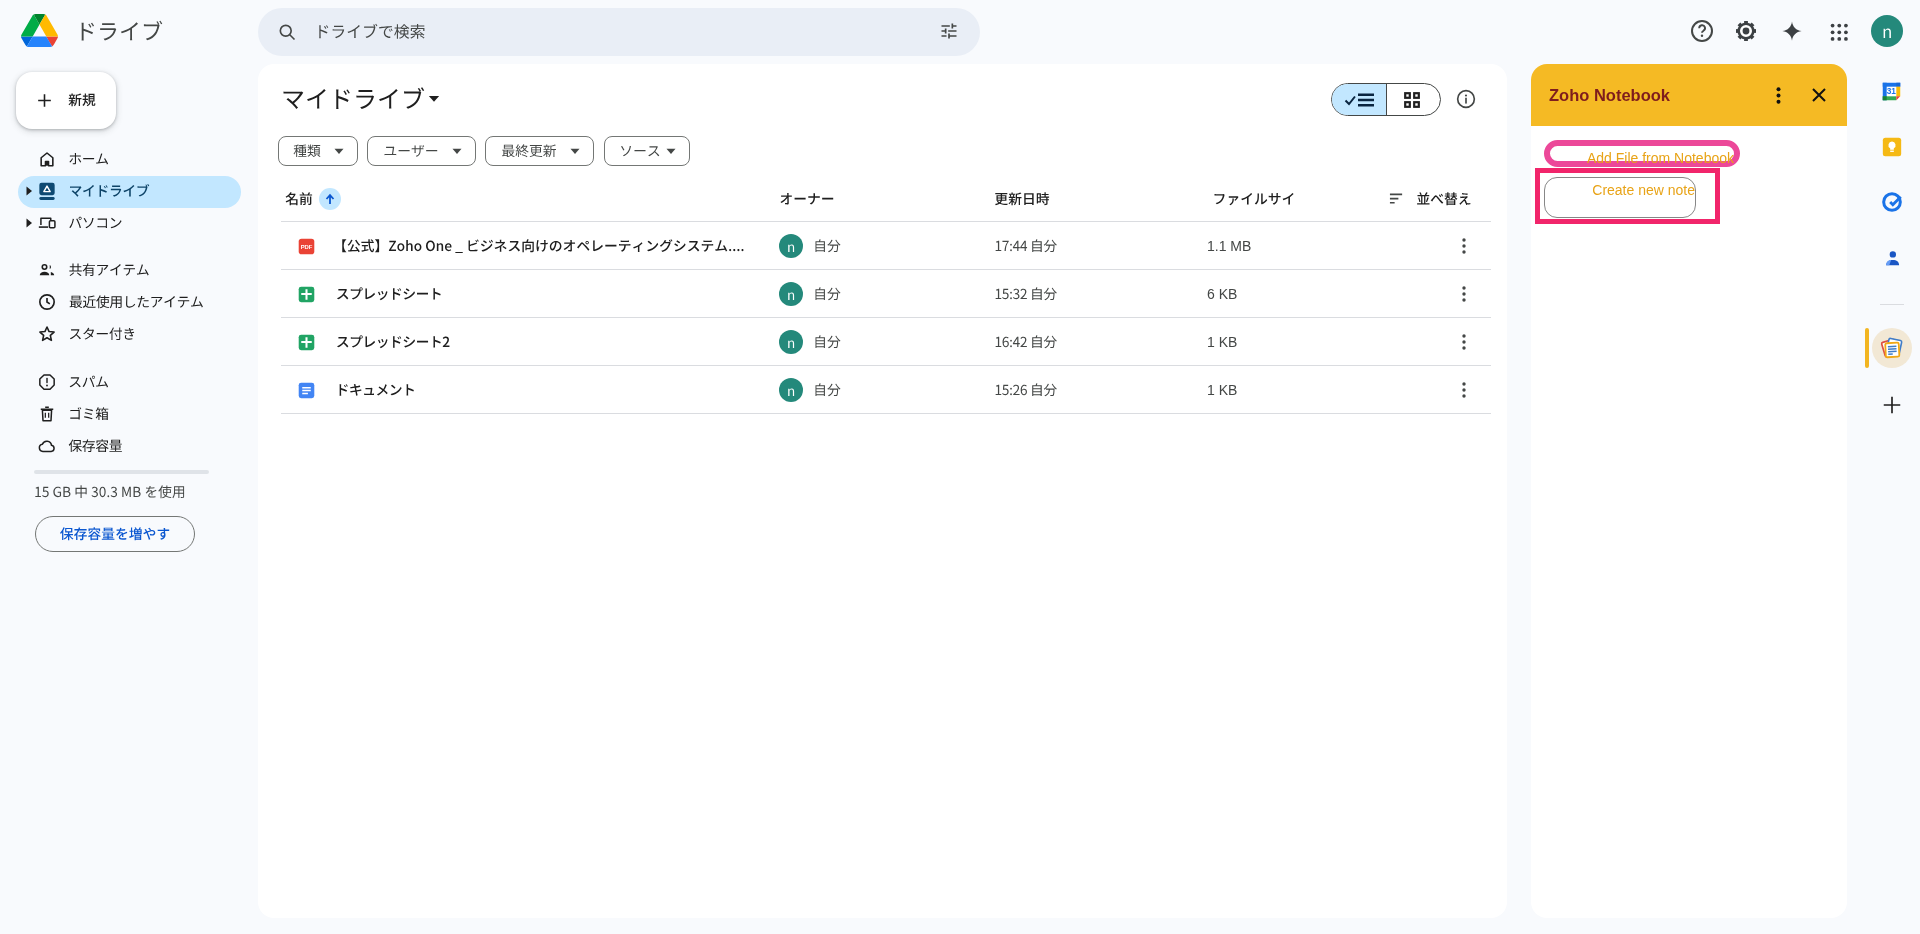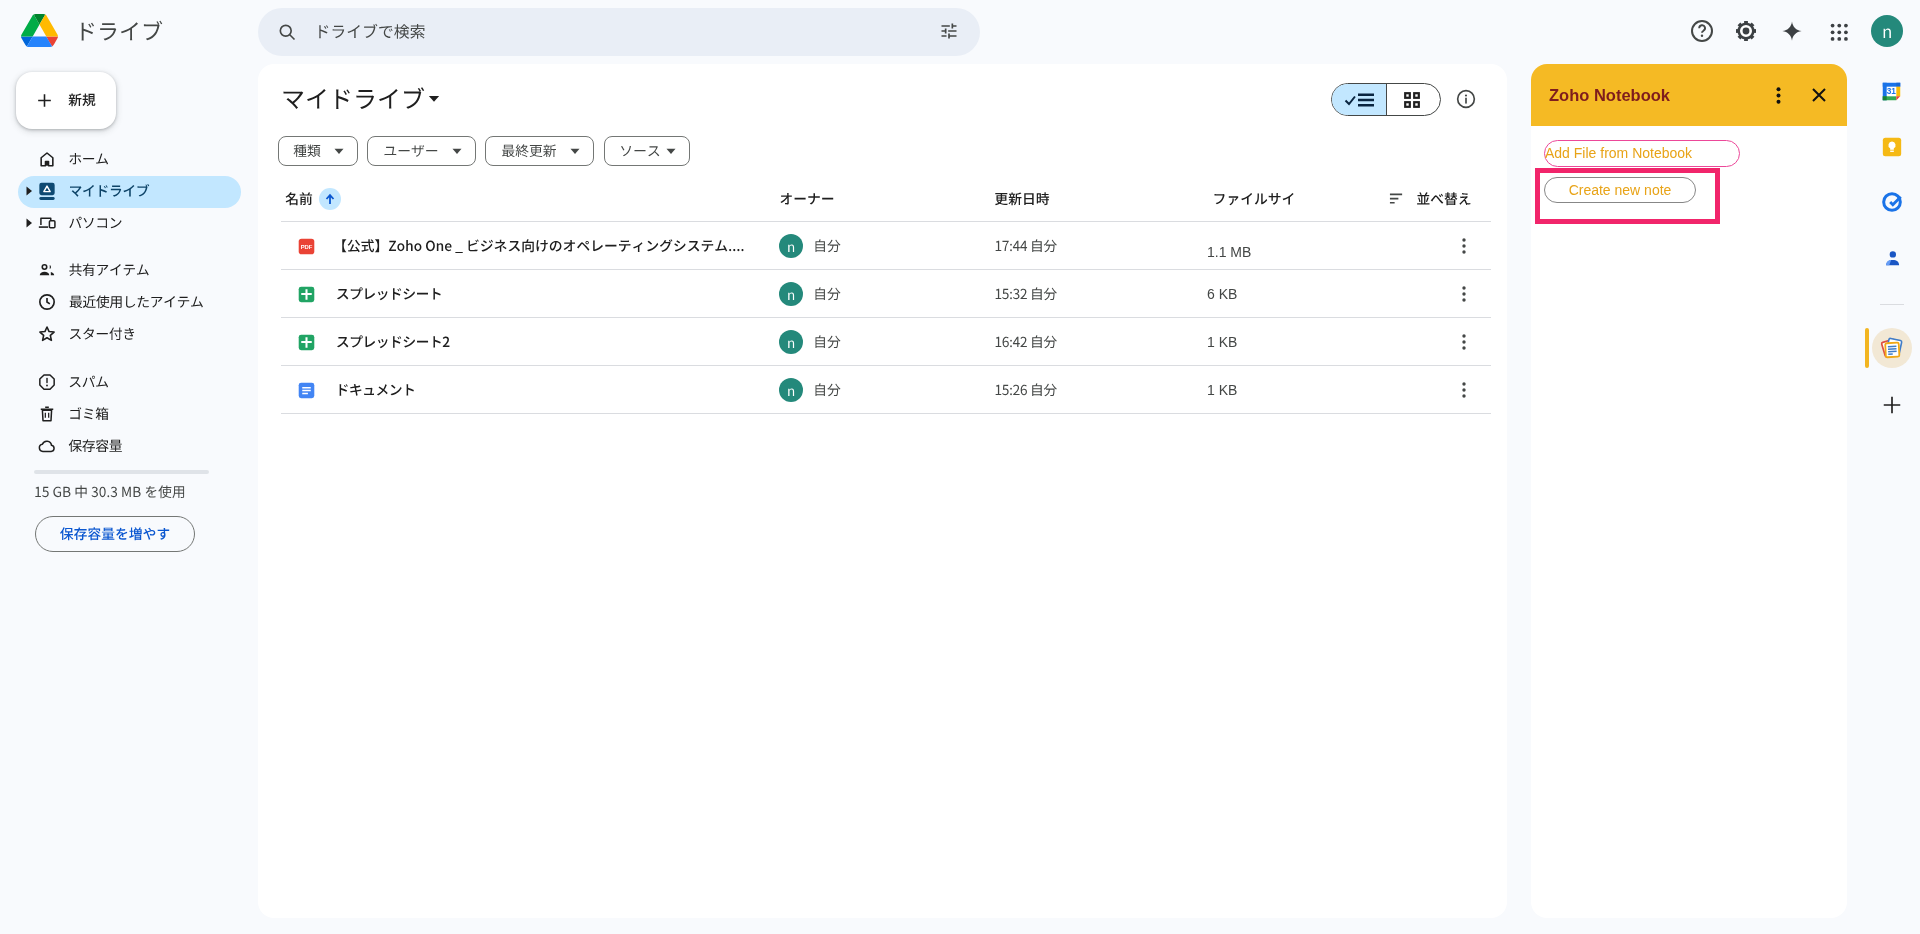--- a/index.html
+++ b/index.html
@@ -248,21 +248,21 @@
 <div class="abs" style="left:779px;top:234px;width:24px;height:24px;border-radius:50%;background:#24897b"></div>
 <svg style="position:absolute;left:786.9px;top:235.5px" width="8" height="20" viewBox="0 -15.7 8 19.5">
       <path fill="#ffffff" d="M1.2 0.0H2.5V-5.3C3.2 -6.1 3.7 -6.4 4.5 -6.4C5.5 -6.4 5.9 -5.9 5.9 -4.5V0.0H7.1V-4.6C7.1 -6.5 6.4 -7.5 4.9 -7.5C3.9 -7.5 3.1 -7.0 2.4 -6.3H2.4L2.3 -7.3H1.2Z"></path>
     </svg>
 <svg style="position:absolute;left:813.0px;top:235.1px" width="28" height="20" viewBox="0 -16.2 28 20.3">
       <path fill="#444746" d="M3.3 -5.8H10.8V-3.7H3.3ZM3.3 -6.7V-8.8H10.8V-6.7ZM3.3 -2.7H10.8V-0.6H3.3ZM6.4 -11.8C6.3 -11.2 6.0 -10.5 5.8 -9.8H2.3V1.1H3.3V0.4H10.8V1.1H11.9V-9.8H6.9C7.1 -10.4 7.4 -11.0 7.6 -11.6Z M18.5 -11.5C17.7 -9.3 16.1 -7.4 14.3 -6.2C14.6 -6.0 15.0 -5.6 15.2 -5.4C17.0 -6.7 18.6 -8.8 19.7 -11.2ZM23.4 -11.5 22.4 -11.1C23.5 -9.0 25.2 -6.7 26.8 -5.5C27.0 -5.8 27.4 -6.2 27.7 -6.4C26.1 -7.5 24.3 -9.6 23.4 -11.5ZM16.6 -6.5V-5.4H19.5C19.2 -3.1 18.4 -0.8 15.1 0.3C15.3 0.5 15.6 0.9 15.8 1.2C19.3 -0.1 20.2 -2.7 20.6 -5.4H24.2C24.1 -1.9 23.9 -0.5 23.5 -0.1C23.4 0.0 23.2 0.1 22.9 0.1C22.6 0.1 21.7 0.0 20.8 -0.0C21.0 0.3 21.1 0.7 21.2 1.0C22.0 1.1 22.9 1.1 23.4 1.0C23.9 1.0 24.2 0.9 24.5 0.5C24.9 0.0 25.1 -1.6 25.4 -6.0C25.4 -6.1 25.4 -6.5 25.4 -6.5Z"></path>
     </svg>
 <svg style="position:absolute;left:994.0px;top:235.1px" width="63" height="20" viewBox="0 -16.2 63 20.3">
       <path fill="#444746" d="M1.2 0.0H6.9V-1.1H4.8V-10.3H3.8C3.3 -9.9 2.6 -9.7 1.7 -9.5V-8.7H3.5V-1.1H1.2Z M10.2 0.0H11.5C11.7 -4.0 12.1 -6.4 14.5 -9.5V-10.3H8.1V-9.2H13.1C11.1 -6.4 10.4 -3.9 10.2 0.0Z M16.8 -5.5C17.3 -5.5 17.7 -5.9 17.7 -6.4C17.7 -7.0 17.3 -7.4 16.8 -7.4C16.3 -7.4 15.9 -7.0 15.9 -6.4C15.9 -5.9 16.3 -5.5 16.8 -5.5ZM16.8 0.2C17.3 0.2 17.7 -0.2 17.7 -0.8C17.7 -1.4 17.3 -1.8 16.8 -1.8C16.3 -1.8 15.9 -1.4 15.9 -0.8C15.9 -0.2 16.3 0.2 16.8 0.2Z M23.1 0.0H24.3V-2.8H25.7V-3.9H24.3V-10.3H22.9L18.7 -3.7V-2.8H23.1ZM23.1 -3.9H20.0L22.3 -7.4C22.6 -7.9 22.9 -8.4 23.2 -8.9H23.2C23.2 -8.3 23.1 -7.5 23.1 -7.0Z M30.6 0.0H31.8V-2.8H33.1V-3.9H31.8V-10.3H30.4L26.1 -3.7V-2.8H30.6ZM30.6 -3.9H27.4L29.8 -7.4C30.0 -7.9 30.3 -8.4 30.6 -8.9H30.6C30.6 -8.3 30.6 -7.5 30.6 -7.0Z M39.4 -5.8H46.8V-3.7H39.4ZM39.4 -6.7V-8.8H46.8V-6.7ZM39.4 -2.7H46.8V-0.6H39.4ZM42.4 -11.8C42.3 -11.2 42.0 -10.5 41.8 -9.8H38.3V1.1H39.4V0.4H46.8V1.1H48.0V-9.8H42.9C43.1 -10.4 43.4 -11.0 43.6 -11.6Z M54.2 -11.5C53.3 -9.3 51.8 -7.4 50.0 -6.2C50.2 -6.0 50.7 -5.6 50.9 -5.4C52.6 -6.7 54.3 -8.8 55.3 -11.2ZM59.1 -11.5 58.1 -11.1C59.1 -9.0 60.9 -6.7 62.5 -5.5C62.7 -5.8 63.0 -6.2 63.3 -6.4C61.8 -7.5 60.0 -9.6 59.1 -11.5ZM52.3 -6.5V-5.4H55.1C54.8 -3.1 54.1 -0.8 50.7 0.3C51.0 0.5 51.3 0.9 51.4 1.2C55.0 -0.1 55.9 -2.7 56.3 -5.4H59.9C59.7 -1.9 59.5 -0.5 59.2 -0.1C59.0 0.0 58.9 0.1 58.6 0.1C58.2 0.1 57.4 0.0 56.5 -0.0C56.7 0.3 56.8 0.7 56.8 1.0C57.7 1.1 58.6 1.1 59.0 1.0C59.5 1.0 59.8 0.9 60.1 0.5C60.6 0.0 60.8 -1.6 61.0 -6.0C61.0 -6.1 61.0 -6.5 61.0 -6.5Z"></path>
     </svg>
-<div class="abs" style="left:1207px;top:244px;font-size:14px;color:#444746;font-family:'Liberation Sans'">1.1 MB</div>
+<div class="abs" style="left:1207px;top:238px;font-size:14px;color:#444746;font-family:'Liberation Sans'">1.1 MB</div>
 <svg class="abs" style="left:1462px;top:238px" width="4" height="16" viewBox="0 0 4 16">
       <circle cx="2" cy="2" r="1.7" fill="#444746"></circle>
       <circle cx="2" cy="8" r="1.7" fill="#444746"></circle>
       <circle cx="2" cy="14" r="1.7" fill="#444746"></circle>
     </svg>
 <svg class="abs" style="left:298px;top:286px" width="17" height="17" viewBox="0 0 24 24">
       <rect x="1" y="1" width="22" height="22" rx="3.5" fill="#21a464"></rect>
       <path d="M4.6 9.9h14.8v2.9H4.6zM10.55 4.6h2.9v14.8h-2.9z" fill="#fff"></path>
     </svg>
 <svg style="position:absolute;left:335.0px;top:283.1px" width="108" height="20" viewBox="0 -16.2 108 20.3">
@@ -334,25 +334,25 @@
 <div class="abs" style="left:1531px;top:64px;width:316px;height:62px;border-radius:16px 16px 0 0;background:#f5ba24"></div>
 <div class="abs" style="left:1549px;top:86px;font-size:16.5px;font-weight:bold;color:#7f1d1d;font-family:'Liberation Sans'">Zoho Notebook</div>
 <svg class="abs" style="left:1776px;top:87px" width="5" height="17" viewBox="0 0 5 17">
       <circle cx="2.5" cy="2.2" r="2" fill="#111"></circle>
       <circle cx="2.5" cy="8.5" r="2" fill="#111"></circle>
       <circle cx="2.5" cy="14.8" r="2" fill="#111"></circle>
     </svg>
 <svg class="abs" style="left:1812px;top:88px" width="14" height="14" viewBox="0 0 14 14">
       <path d="M1 1 13 13M13 1 1 13" stroke="#111" stroke-width="2"></path>
     </svg>
-<div class="abs" style="left:1544px;top:140px;width:196px;height:27px;border-radius:14px;border:1px solid #ec4899;
-font-size:14px;color:#e8a317;text-align:left;line-height:25px;font-family:'Liberation Sans'">Add File from Notebook</div>
+<div class="abs" style="left:1544px;top:140px;width:196px;height:27px;border-radius:14px;border:6px solid #ec4899;
+font-size:14px;color:#e8a317;text-align:right;line-height:25px;font-family:'Liberation Sans'">Add File from Notebook</div>
 <div class="abs" style="left:1535px;top:168px;width:185px;height:56px;border:5px solid #f1256b"></div>
-<div class="abs" style="left:1544px;top:177px;width:152px;height:26px;border-radius:13px;border:1px solid #878787;
-font-size:14px;color:#e8a317;text-align:center;line-height:24px;font-family:'Liberation Sans'">Create new note</div>
+<div class="abs" style="left:1544px;top:177px;width:152px;height:41px;border-radius:13px;border:1px solid #878787;
+font-size:14px;color:#e8a317;text-align:right;line-height:24px;font-family:'Liberation Sans'">Create new note</div>
 <svg class="abs" style="left:1881px;top:81px" width="21" height="21" viewBox="0 0 24 24">
 <path d="M6 1.5h12l4.5 4.5v12l-4.5 4.5H6L1.5 18V6z" fill="none"></path>
 <rect x="2" y="2" width="20" height="20" rx="2" fill="#fff"></rect>
 <path d="M2 2h20v4.5H2z" fill="#1a73e8"></path>
       <path d="M2 2h4.5v20H2z" fill="#1a73e8"></path>
 <path d="M17.5 2H22v4.5h-4.5z" fill="#1967d2"></path>
 <path d="M17.5 6.5H22v11h-4.5z" fill="#fbbc04"></path>
 <path d="M2 17.5h15.5V22H2z" fill="#34a853"></path>
 <path d="M2 17.5h4.5V22H2z" fill="#188038"></path>
 <path d="M17.5 17.5H22L17.5 22z" fill="#ea4335"></path>

